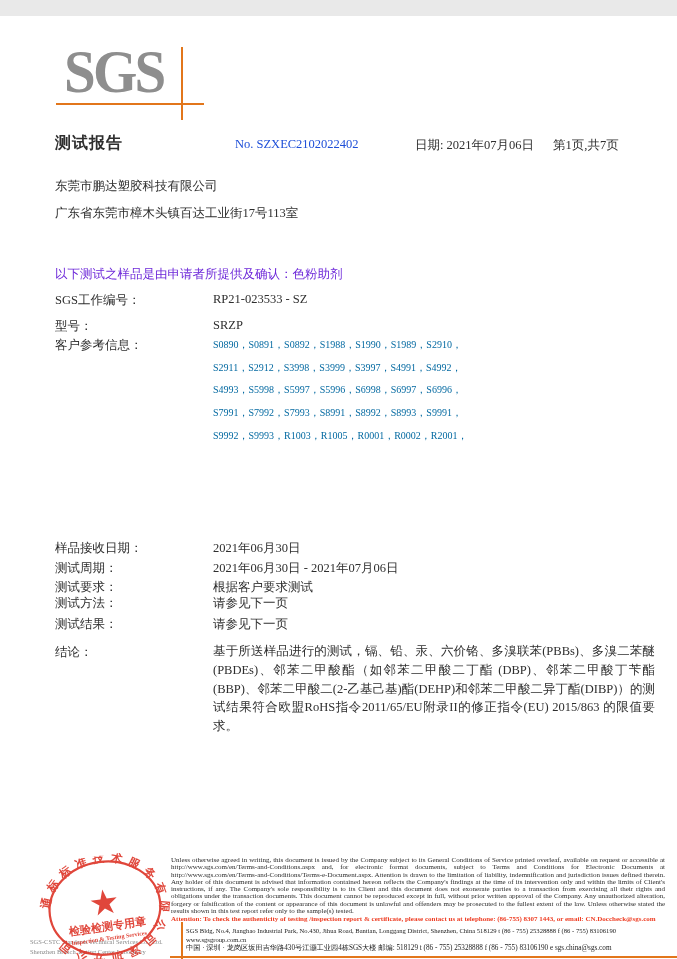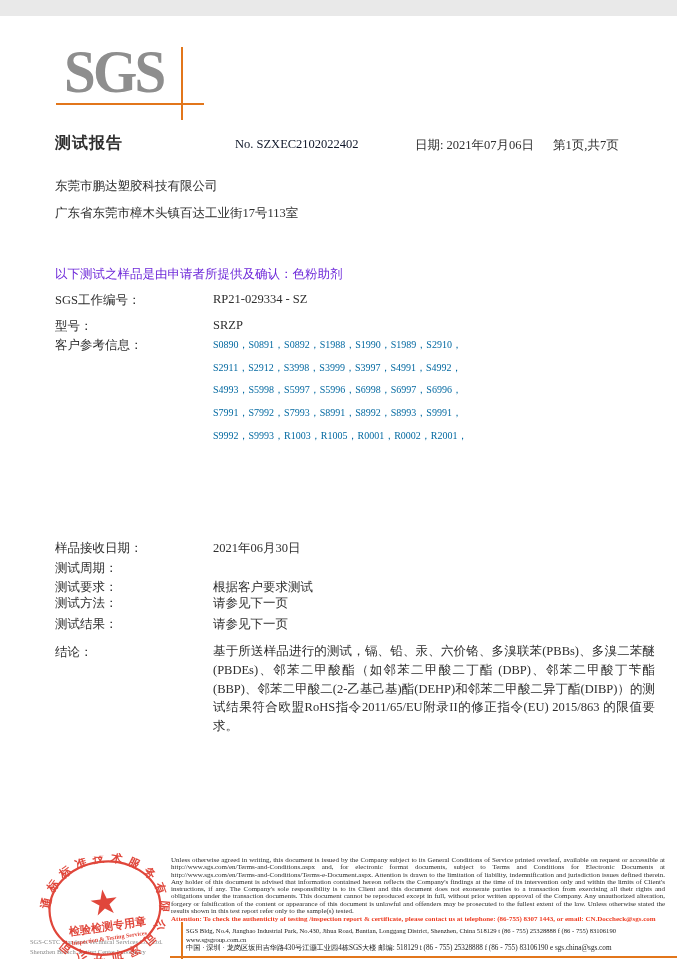--- a/index.html
+++ b/index.html
@@ -8,21 +8,21 @@
     font-family:Liberation Serif, serif;color:#3a3a3a;overflow:hidden;
   }
   .abs{position:absolute;}
   
   .sgs-logo{left:64px;top:24px;font-size:62px;font-weight:bold;color:#8e8e8e;
     letter-spacing:-3px;line-height:1;transform:scaleX(.92);transform-origin:left top;}
   .logo-hline{left:56px;top:87px;width:148px;height:2px;background:#e2761b;}
   .logo-vline{left:181px;top:31px;width:2px;height:73px;background:#e2761b;}
   
   .doc-title{left:55px;top:117px;font-size:16px;font-weight:bold;color:#2e2e2e;letter-spacing:1px;}
-  .doc-no{left:235px;top:121px;font-size:12.5px;color:#0f172a;}
+  .doc-no{left:235px;top:121px;font-size:12.5px;color:#1d4ed8;}
   .doc-date{left:415px;top:121px;font-size:12.5px;color:#2e2e2e;}
   .doc-page{left:553px;top:121px;font-size:12.5px;color:#2e2e2e;}
   
   .app-name{left:55px;top:162px;font-size:12.5px;color:#2e2e2e;}
   .app-addr{left:55px;top:189px;font-size:12.5px;color:#2e2e2e;}
   .statement{left:55px;top:250px;font-size:12.5px;color:#6d28d9;}
   
   .flabel{position:absolute;left:55px;font-size:12.5px;color:#2e2e2e;}
   .fvalue{position:absolute;left:213px;font-size:12.5px;color:#2e2e2e;}
   .ref-lines{position:absolute;left:213px;top:318px;font-size:10px;color:#0369a1;line-height:22.7px;}
@@ -53,38 +53,39 @@
   <div class="abs doc-no">No. SZXEC2102022402</div>
   <div class="abs doc-date">日期: 2021年07月06日</div>
   <div class="abs doc-page">第1页,共7页</div>
 
   <div class="abs app-name">东莞市鹏达塑胶科技有限公司</div>
   <div class="abs app-addr">广东省东莞市樟木头镇百达工业街17号113室</div>
 
   <div class="abs statement">以下测试之样品是由申请者所提供及确认：色粉助剂</div>
 
   <div class="flabel" style="top:276px">SGS工作编号：</div>
-  <div class="fvalue" style="top:276px">RP21-029334 - SZ</div>
+  <div class="fvalue" style="top:276px">RP21-023533 - SZ</div>
 
   <div class="flabel" style="top:302px">型号：</div>
   <div class="fvalue" style="top:302px">SRZP</div>
 
   <div class="flabel" style="top:321px">客户参考信息：</div>
   <div class="ref-lines">
     <div>S0890，S0891，S0892，S1988，S1990，S1989，S2910，</div>
     <div>S2911，S2912，S3998，S3999，S3997，S4991，S4992，</div>
     <div>S4993，S5998，S5997，S5996，S6998，S6997，S6996，</div>
     <div>S7991，S7992，S7993，S8991，S8992，S8993，S9991，</div>
     <div>S9992，S9993，R1003，R1005，R0001，R0002，R2001，</div>
   </div>
 
   <div class="flabel" style="top:524px">样品接收日期：</div>
   <div class="fvalue" style="top:524px">2021年06月30日</div>
 
   <div class="flabel" style="top:544px">测试周期：</div>
+  <div class="fvalue" style="top:544px">2021年06月30日 - 2021年07月06日</div>
 
   <div class="flabel" style="top:563px">测试要求：</div>
   <div class="fvalue" style="top:563px">根据客户要求测试</div>
 
   <div class="flabel" style="top:579px">测试方法：</div>
   <div class="fvalue" style="top:579px">请参见下一页</div>
 
   <div class="flabel" style="top:600px">测试结果：</div>
   <div class="fvalue" style="top:600px">请参见下一页</div>
 

